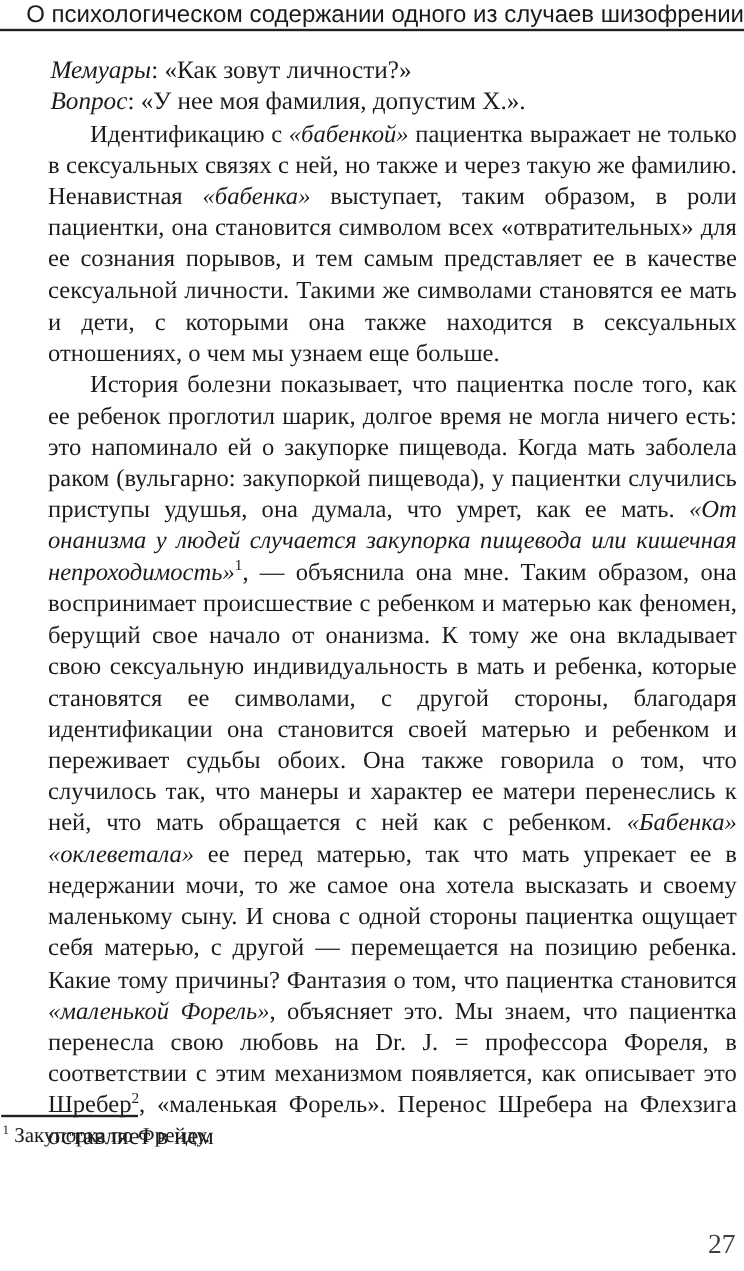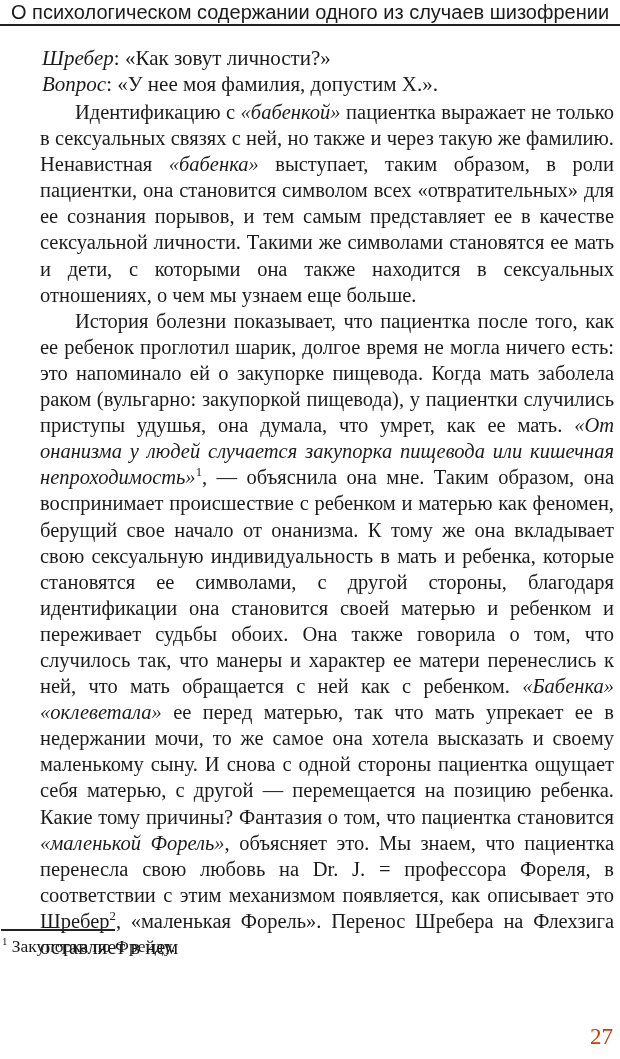--- a/index.html
+++ b/index.html
@@ -7,21 +7,21 @@
     position:relative;
     width:620px;height:1059px;
     margin:0 auto;
     background:#ffffff;
     color:#1b1b1b;
     font-family:"Liberation Serif", serif;
     overflow:hidden;
   }
   .running-head{
     position:absolute;top:1px;left:0;right:0;
-    text-align:center;
+    text-align:right;
     font-family:"Liberation Sans", sans-serif;
     font-size:20px;line-height:23px;
     color:#1b1b1b;
     white-space:nowrap;
   }
   .head-rule{
     position:absolute;top:24px;left:0;right:0;
     height:2px;background:#222;
   }
   .epigraph{
@@ -53,34 +53,34 @@
     position:absolute;top:935px;left:2px;right:20px;
     font-size:17.5px;line-height:22.5px;
   }
   .footnotes .fn{
     margin:0;
     text-align:justify;
   }
   .page-number{
     position:absolute;top:1024px;right:7px;
     font-size:23px;
-    color:#c2410c;
+    color:#404040;
   }
 </style>
 </head>
 <body>
 
 <div class="page">
 
   <div class="running-head">О психологическом содержании одного из случаев шизофрении</div>
 
   <div class="head-rule"></div>
 
   <div class="epigraph">
-    <div><em>Шребер</em><span>: «Как зовут личности?»</span></div>
+    <div><em>Мемуары</em><span>: «Как зовут личности?»</span></div>
     <div><em>Вопрос</em><span>: «У нее моя фамилия, допустим Х.».</span></div>
   </div>
 
   <div class="body-text">
     <p><span>Идентификацию с </span><em>«бабенкой»</em><span> пациентка выражает не только в сексуальных связях с ней, но также и через такую же фамилию. Ненавистная </span><em>«бабенка»</em><span> выступает, таким образом, в роли пациентки, она становится символом всех «отвратительных» для ее сознания порывов, и тем самым представляет ее в качестве сексуальной личности. Такими же символами становятся ее мать и дети, с которыми она также находится в сексуальных отношениях, о чем мы узнаем еще больше.</span></p>
     <p><span>История болезни показывает, что пациентка после того, как ее ребенок проглотил шарик, долгое время не могла ничего есть: это напоминало ей о закупорке пищевода. Когда мать заболела раком (вульгарно: закупоркой пищевода), у пациентки случились приступы удушья, она думала, что умрет, как ее мать. </span><em>«От онанизма у людей случается закупорка пищевода или кишечная непроходимость»</em><sup>1</sup><span>, — объяснила она мне. Таким образом, она воспринимает происшествие с ребенком и матерью как феномен, берущий свое начало от онанизма. К тому же она вкладывает свою сексуальную индивидуальность в мать и ребенка, которые становятся ее символами, с другой стороны, благодаря идентификации она становится своей матерью и ребенком и переживает судьбы обоих. Она также говорила о том, что случилось так, что манеры и характер ее матери перенеслись к ней, что мать обращается с ней как с ребенком. </span><em>«Бабенка» «оклеветала»</em><span> ее перед матерью, так что мать упрекает ее в недержании мочи, то же самое она хотела высказать и своему маленькому сыну. И снова с одной стороны пациентка ощущает себя матерью, с другой — перемещается на позицию ребенка. Какие тому причины? Фантазия о том, что пациентка становится </span><em>«маленькой Форель»</em><span>, объясняет это. Мы знаем, что пациентка перенесла свою любовь на Dr. J. = профессора Фореля, в соответствии с этим механизмом появляется, как описывает это Шребер</span><sup>2</sup><span>, «маленькая Форель». Перенос Шребера на Флехзига оставляет в нем</span></p>
   </div>
 
   <div class="footnote-rule"></div>
 

